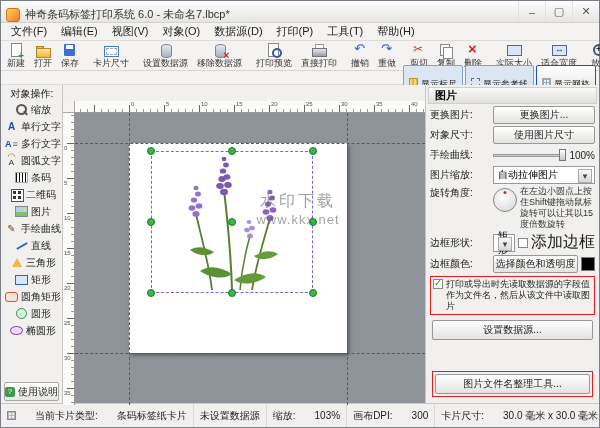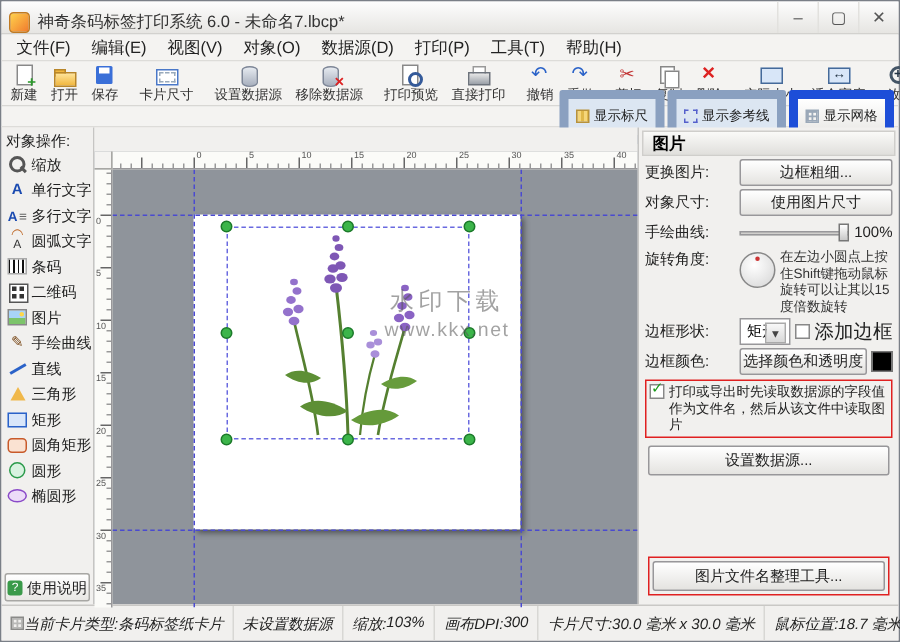--- a/index.html
+++ b/index.html
@@ -56,35 +56,35 @@
   .tic-actual::before { content:""; position:absolute; left:1px; top:2px; width:13px; height:9px; background:#d8e6f8; border:1px solid #456a9a; }
   .tic-fitw::before { content:""; position:absolute; left:1px; top:2px; width:13px; height:9px; background:#d8e6f8; border:1px solid #456a9a; }
   .tic-fitw::after { content:"↔"; position:absolute; left:4px; top:1px; font-size:9px; color:#234; }
   .tic-zin::before, .tic-zout::before { content:""; position:absolute; left:1px; top:1px; width:8px; height:8px; border:2px solid #456; border-radius:50%; }
   .tic-zin i, .tic-zout i { position:absolute; left:4px; top:1px; font-style:normal; font-size:9px; font-weight:bold; color:#234; }
   .tic-zin::after, .tic-zout::after { content:""; position:absolute; right:2px; bottom:1px; width:5px; height:2px; background:#456; transform:rotate(45deg); }
 
   
   .viewbar { height:14px; display:flex; justify-content:flex-end; align-items:center;
     background:#f4f3f1; border-bottom:1px solid #dddcd9; padding-right:3px; gap:2px; }
-  .vtoggle { display:flex; align-items:center; gap:3px; font-size:9px; color:#222; height:13px;
-    padding:12px 5px; border:6px solid #1d4ed8; background:linear-gradient(#fff,#e8e7e4); border-radius:2px; }
+  .vtoggle { display:flex; align-items:flex-start; gap:3px; font-size:9px; color:#222; height:13px;
+    padding:12px 5px; border:1px solid #1d4ed8; background:linear-gradient(#fff,#e8e7e4); border-radius:2px; }
   .vtoggle.pressed { background:#dce6f2; border-color:#8aa0c0; }
   .vi { width:9px; height:9px; display:inline-block; }
   .vi-ruler { background:repeating-linear-gradient(90deg,#f5d67a 0 2px,#e0b84a 2px 4px); border:1px solid #b8923a; }
   .vi-guide { border:1px dashed #5560cc; }
   .vi-grid { border:1px solid #9aa8b8;
     background-image:linear-gradient(#9aa8b8 1px,transparent 1px),linear-gradient(90deg,#9aa8b8 1px,transparent 1px);
     background-size:3px 3px; }
 
   
   .main { position:absolute; top:84px; left:0; right:0; bottom:24px; display:flex; }
 
   
-  .lpanel { width:62px; background:#f1f0ee; border-right:1px solid #c6c5c3; display:flex; flex-direction:column; }
+  .lpanel { width:62px; background:#f1f0ee; border-right:1px solid #c6c5c3; display:flex; flex-direction:column;align-items:center; }
   .lheader { font-size:10px; color:#222; padding:2px 2px 1px 3px; height:16px; }
   .ltool { height:17px; display:flex; align-items:center; gap:3px; padding-left:3px;
     font-size:10px; color:#222; border:1px dashed transparent; }
   .ltool.active { border-color:#777; background:#fbfbfa; }
   .li { width:13px; height:13px; position:relative; display:flex; align-items:center; justify-content:center; flex-shrink:0; }
   .li-select::before { content:"↖"; font-size:10px; color:#222; }
   .li-zoom::before { content:""; width:7px; height:7px; border:2px solid #555; border-radius:50%; position:absolute; left:1px; top:1px; }
   .li-zoom::after { content:""; width:5px; height:2px; background:#555; position:absolute; right:0; bottom:2px; transform:rotate(45deg); }
   .li-stext::before { content:"A"; font-size:10px; font-weight:bold; color:#1a4ab0; }
   .li-mtext::before { content:"A"; font-size:9px; font-weight:bold; color:#1a4ab0; margin-right:1px; }
@@ -167,35 +167,35 @@
     background:linear-gradient(#fff,#c8c8c8); border:1px solid #777; }
   .pvalue { font-size:10px; color:#222; flex-shrink:0; }
   .rotrow { align-items:flex-start; }
   .dial { width:24px; height:24px; border:1px solid #888; border-radius:50%; flex-shrink:0; margin-top:2px;
     background:radial-gradient(circle at 40% 35%, #fff, #d4d4d4); position:relative; }
   .dial::after { content:""; position:absolute; left:50%; top:2px; width:3px; height:3px;
     transform:translateX(-50%); border-radius:50%; background:#c33; }
   .help-text { flex:1; font-size:9px; line-height:11px; color:#333; }
   .chk { width:10px; height:10px; border:1px solid #888; background:#fff; flex-shrink:0; position:relative; }
   .chk.checked::before { content:"✓"; position:absolute; left:0; top:-3px; color:#1a9a1a; font-size:10px; font-weight:bold; }
-  .chklabel { font-size:13px; color:#222; }
+  .chklabel { font-size:16px; color:#222; }
   .swatch { width:14px; height:14px; border:1px solid #777; flex-shrink:0; }
   .red-note { display:flex; gap:3px; margin:2px 4px; padding:2px; border:1px solid #e02020; align-items:flex-start; }
   .red-note .note-text { font-size:9px; line-height:11px; color:#222; }
   .fullbtn { margin:3px 6px 0 6px; height:20px; display:flex; align-items:center; justify-content:center;
     background:linear-gradient(#fff,#e4e3e0); border:1px solid #98979a; border-radius:2px; font-size:10px; color:#222; }
   .red-outline { margin:4px 6px 6px 6px; padding:2px; border:1px solid #e02020; }
   .red-outline .fullbtn { margin:0; }
   .rspacer { flex:1; }
 
   
   .statusbar { position:absolute; left:0; right:0; bottom:0; height:24px; background:#f1f0ee;
     border-top:1px solid #c9c8c5; display:flex; align-items:center; font-size:10px; color:#222; }
-  .sseg { display:flex; align-items:center; gap:0; padding:0 6px; height:100%;
-    border-right:1px solid #d8d7d4; white-space:nowrap;font-style:italic; }
+  .sseg { display:flex; align-items:center; gap:19px; padding:0 6px; height:100%;
+    border-right:1px solid #d8d7d4; white-space:nowrap; }
   .sb-icon { width:9px; height:9px; border:1px solid #8a8a88;
     background-image:linear-gradient(#b8b8b6 1px,transparent 1px),linear-gradient(90deg,#b8b8b6 1px,transparent 1px);
     background-size:3px 3px; }
 </style>
 </head>
 <body>
 
 <div class="window">
 
   <div class="titlebar">
@@ -562,34 +562,38 @@
         </div>
       </div>
     </div>
 
     <div class="rpanel">
 
       <div class="section-hdr">图片</div>
 
       <div class="prow">
         <span class="plabel">更换图片:</span>
-        <div class="pbtn">边框粗细...</div>
+        <div class="pbtn">更换图片...</div>
       </div>
       <div class="prow">
         <span class="plabel">对象尺寸:</span>
         <div class="pbtn">使用图片尺寸</div>
       </div>
       <div class="prow">
         <span class="plabel">手绘曲线:</span>
         <div class="slider">
           <div class="slider-track"></div>
           <div class="slider-thumb"></div>
         </div>
         <span class="pvalue">100%</span>
       </div>
+      <div class="prow">
+        <span class="plabel">图片缩放:</span>
+        <div class="pselect">自动拉伸图片</div>
+      </div>
       <div class="prow rotrow">
         <span class="plabel">旋转角度:</span>
         <div class="dial"></div>
         <div class="help-text">在左边小圆点上按住Shift键拖动鼠标旋转可以让其以15度倍数旋转</div>
       </div>
       <div class="prow">
         <span class="plabel">边框形状:</span>
         <div class="pselect" style="max-width:52px">矩形</div>
         <span class="chk"></span>
         <span class="chklabel">添加边框</span>

